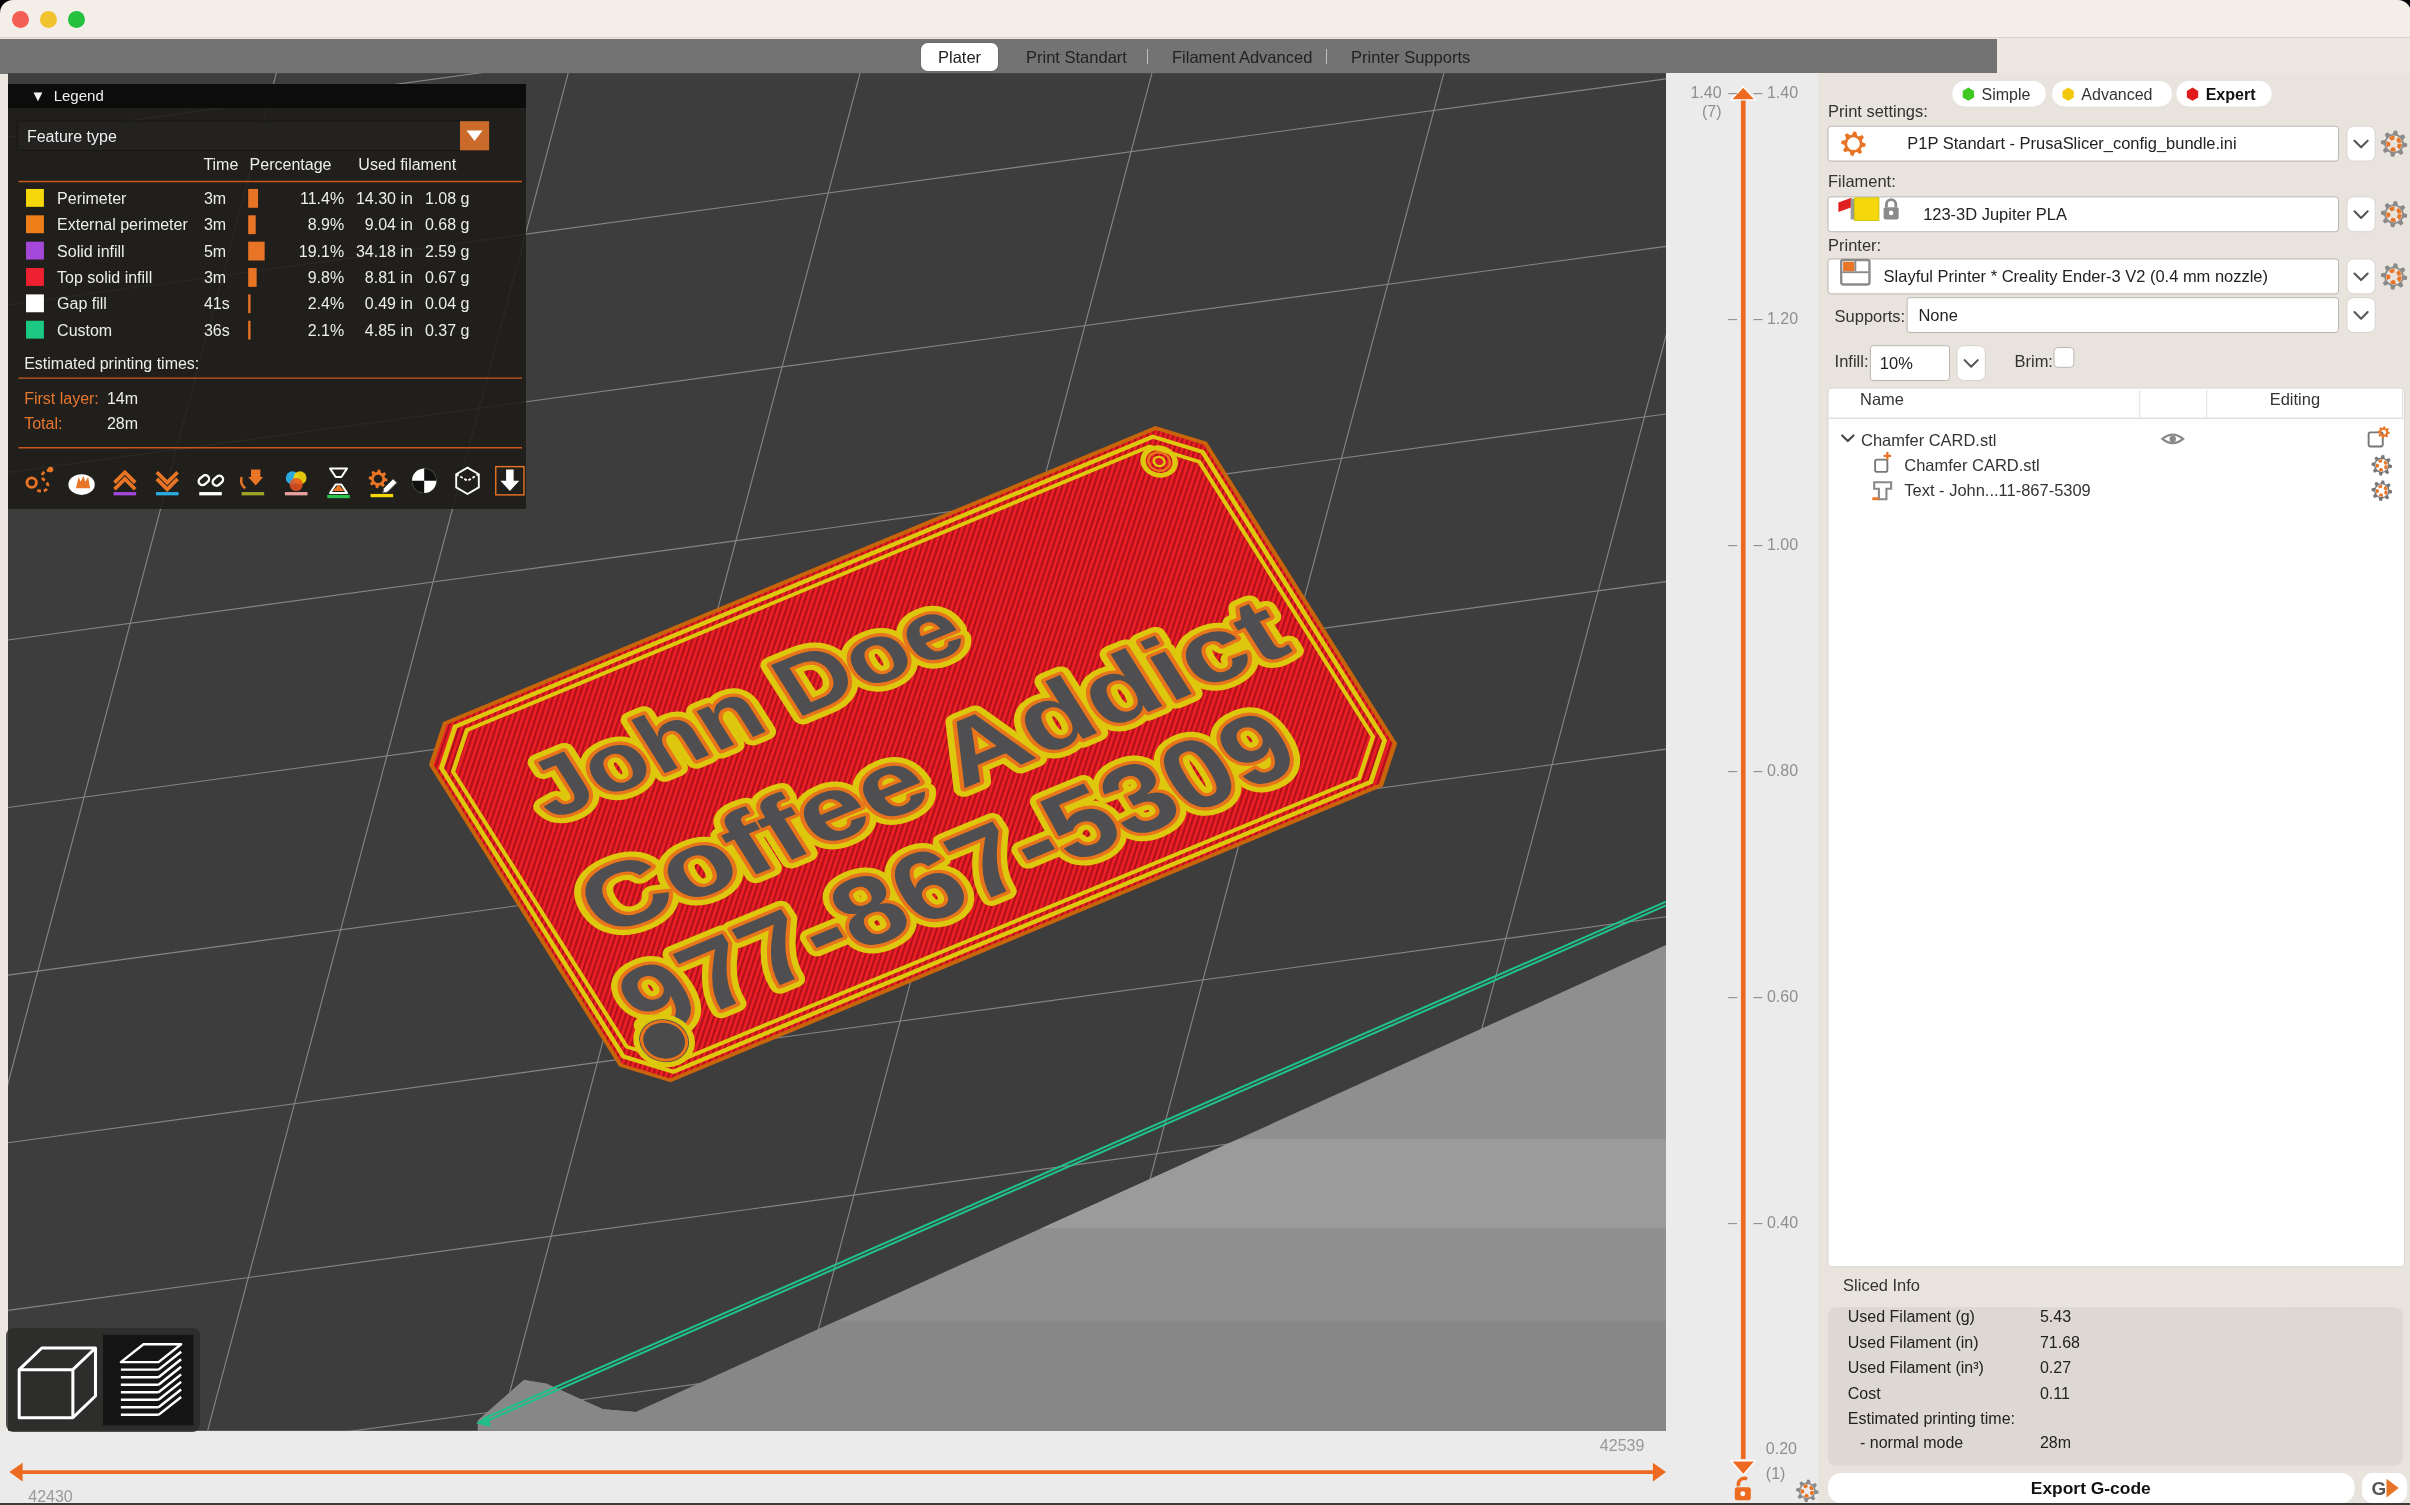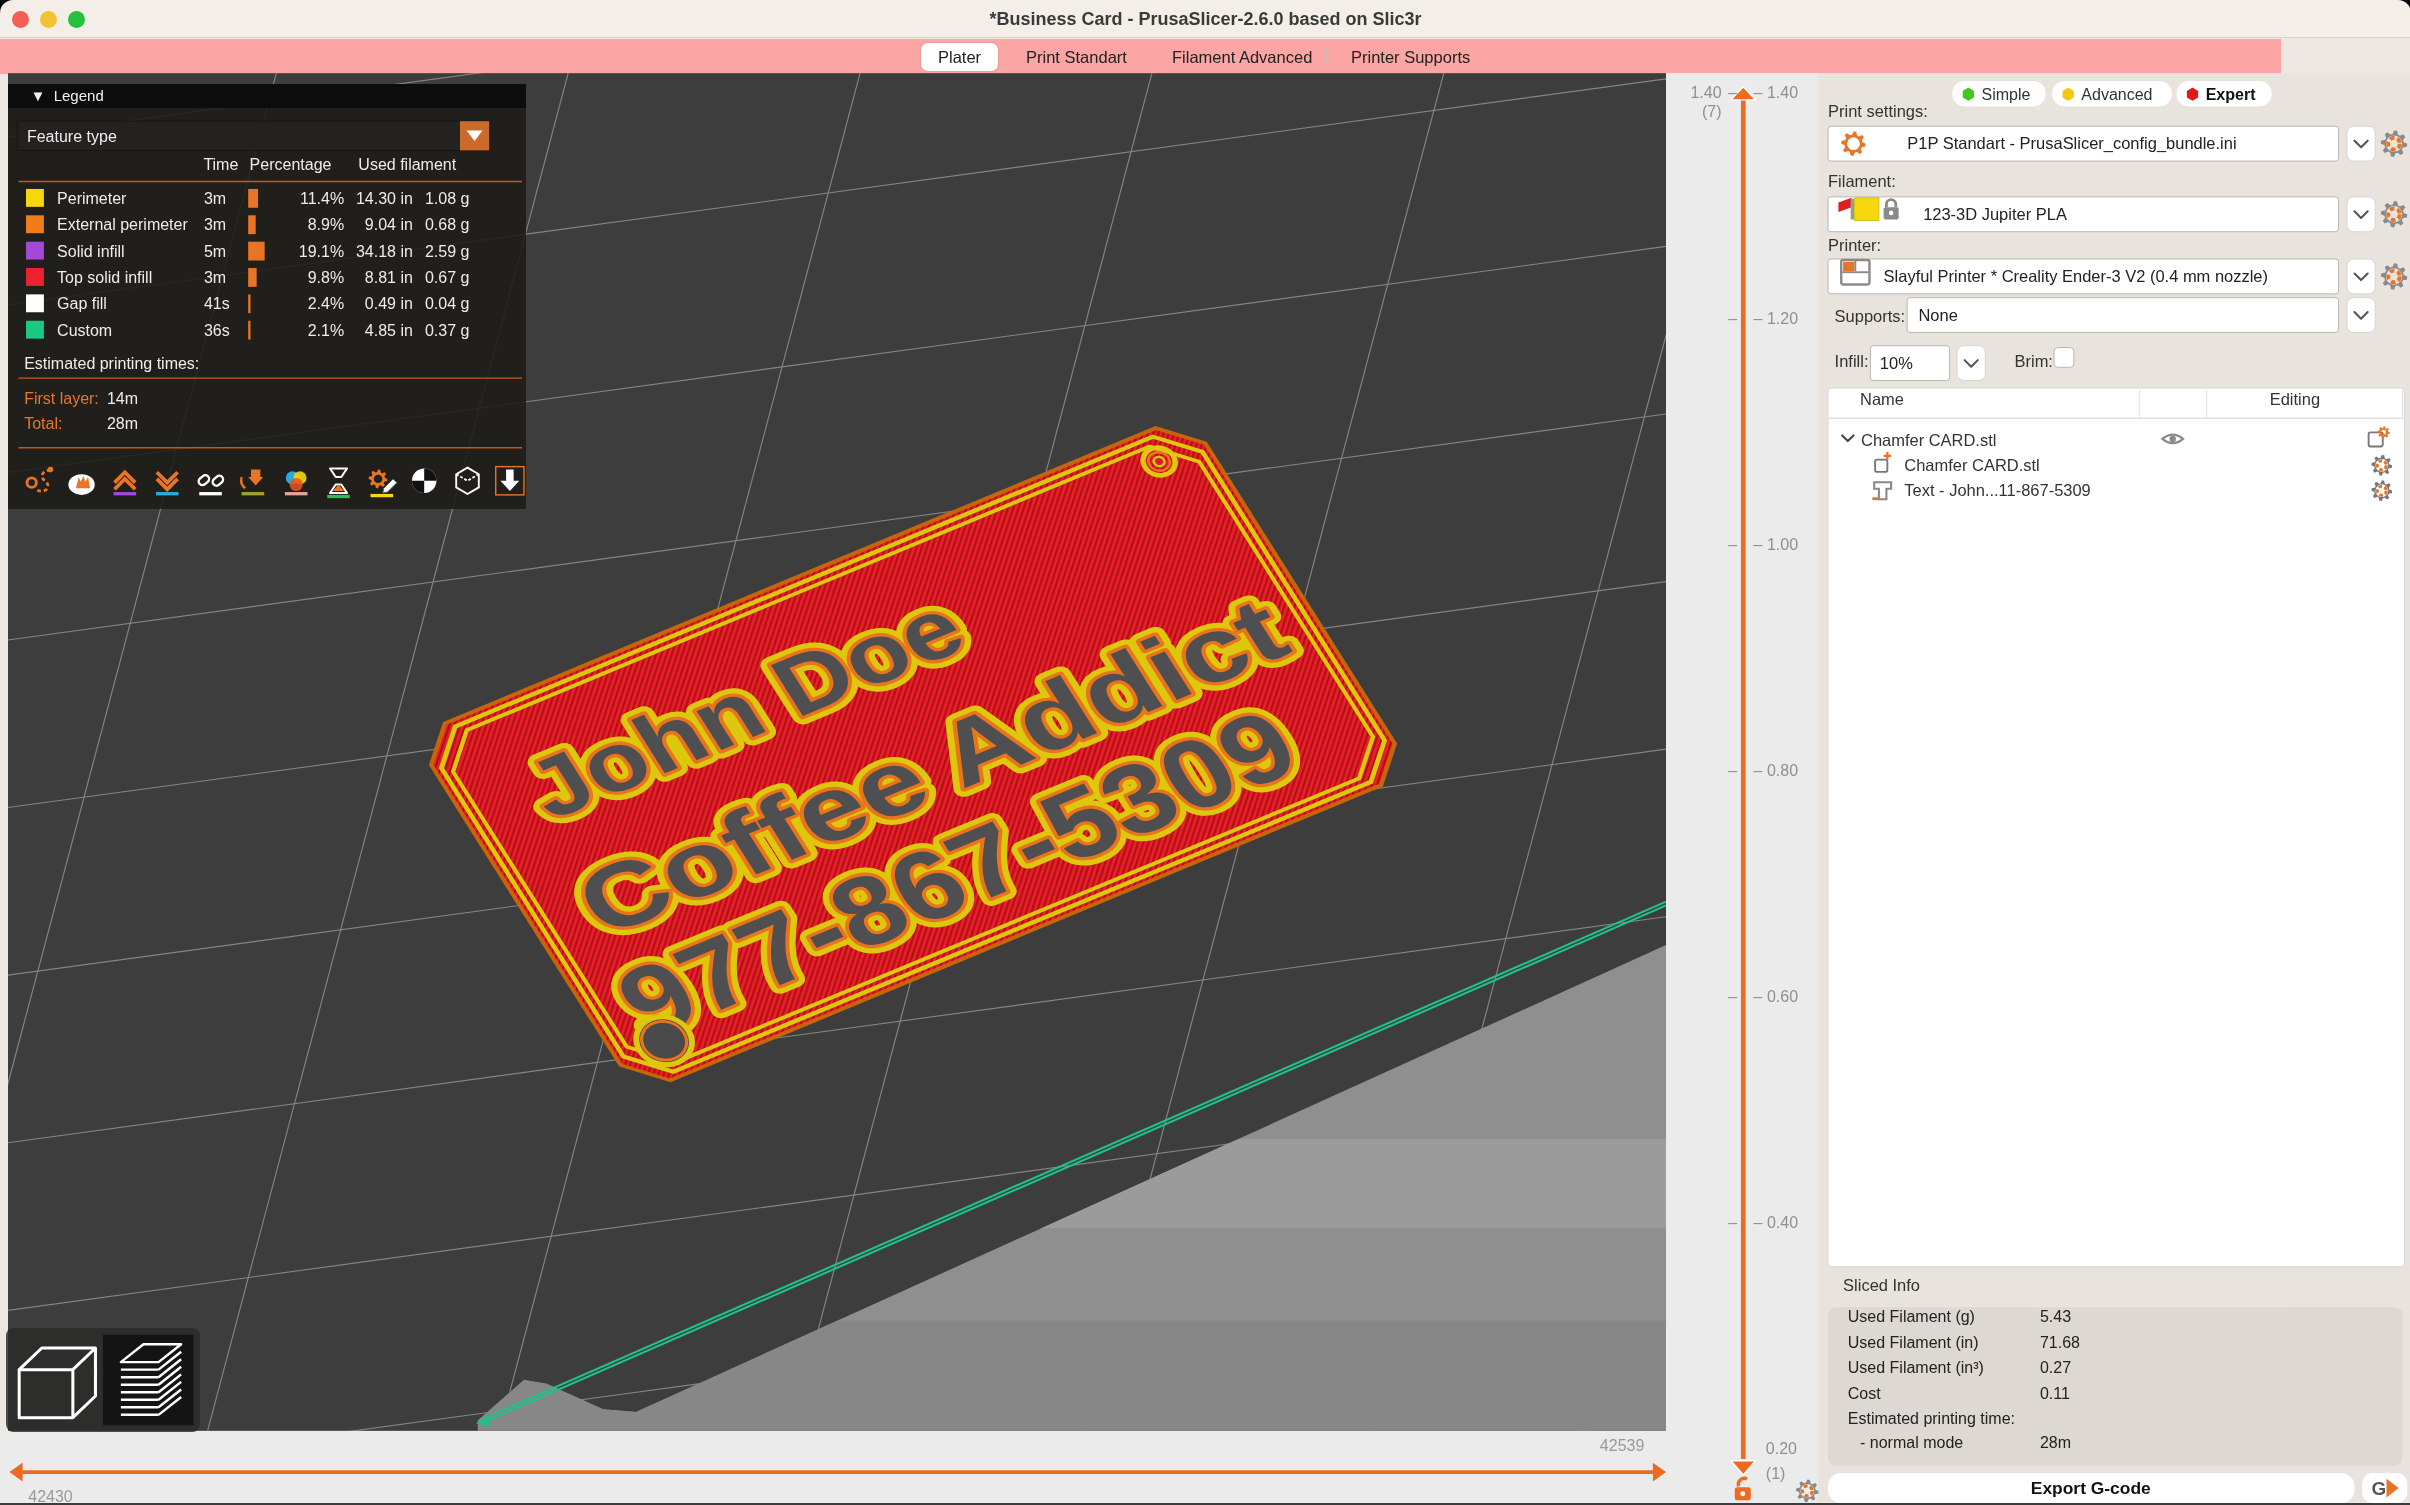--- a/index.html
+++ b/index.html
@@ -1,20 +1,20 @@
 <!DOCTYPE html>
 <html style="font-size:15px"><head><meta charset="utf-8"><style>
 *{margin:0;padding:0;box-sizing:border-box}
 html,body{width:2411px;height:1506px;overflow:hidden;font-family:"Liberation Sans",sans-serif;background:#ece7e1}
 #titlebar{position:absolute;left:0;top:0;width:2411px;height:38px;background:#f3eee7;border-bottom:0.9px solid #d8d3cd;border-radius:13px 13px 0 0}
 #corner-l{position:absolute;left:0;top:0;width:19px;height:19px;background:#000}
 #corner-r{position:absolute;right:0;top:0;width:19px;height:19px;background:#000}
 #title{position:absolute;left:0;top:8.5px;width:100%;text-align:center;font-size:18px;font-weight:bold;color:#3a3a3a}
 .tl{position:absolute;top:11.3px;width:17px;height:17px;border-radius:50%}
-#tabbar{position:absolute;left:0;top:39px;width:2281px;height:35px;background:#fca5a5}
+#tabbar{position:absolute;left:0;top:39px;width:1997px;height:35px;background:#737373}
 .tab{position:absolute;top:3.8px;height:28px;line-height:28px;font-size:16.5px;color:#222;padding:0 17px}
 #plater{background:#fff;border-radius:6.6px;box-shadow:0 0 1.9px rgba(0,0,0,.25)}
 .tsep{position:absolute;top:10.4px;width:0.9px;height:15px;background:#c4c0ba}
 #legend{position:absolute;left:7.5px;top:84px;width:518px;background:rgba(28,26,23,0.87)}
 #lghead{height:23.5px;background:#0c0c0c;color:#f0f0f0;font-size:15px;line-height:23.5px;padding-left:23px}
 .lw{fill:#ededed;font-size:17px}
 .lo{fill:#e8762e;font-size:17px}
 .sl{font-size:17.5px;fill:#333}
 #cubebox{position:absolute;left:5.6px;top:1328px;width:194px;height:104px;background:rgba(42,41,40,0.82);border-radius:7.5px}
 #strip{position:absolute;left:1666px;top:73px;width:153px;height:1358px;background:#ebebeb}
@@ -22,21 +22,20 @@
 #sidebar{position:absolute;left:1818px;top:73px;width:592px;height:1429px;background:#e8e3dd}
 #botline{position:absolute;left:0;top:1503px;width:2411px;height:2.8px;background:#3c3c3c}
 #overlay{position:absolute;left:0;top:0}
 </style></head><body>
 <div id="corner-l"></div>
 <div id="corner-r"></div>
 <div id="titlebar">
     <div class="tl" style="left:12.2px;background:#f35f57"></div>
     <div class="tl" style="left:40px;background:#f0c32f"></div>
     <div class="tl" style="left:68px;background:#23c13c"></div>
-    <div id="title">*Business Card - PrusaSlicer-2.6.0 based on Slic3r</div>
   </div>
 <div id="tabbar">
  <div class="tab" id="plater" style="left:921px">Plater</div>
  <div class="tab" style="left:1009px">Print Standart</div>
  <div class="tsep" style="left:1147px"></div>
  <div class="tab" style="left:1155px">Filament Advanced</div>
  <div class="tsep" style="left:1326px"></div>
  <div class="tab" style="left:1334px">Printer Supports</div>
 </div>
 <div id="strip"></div>

